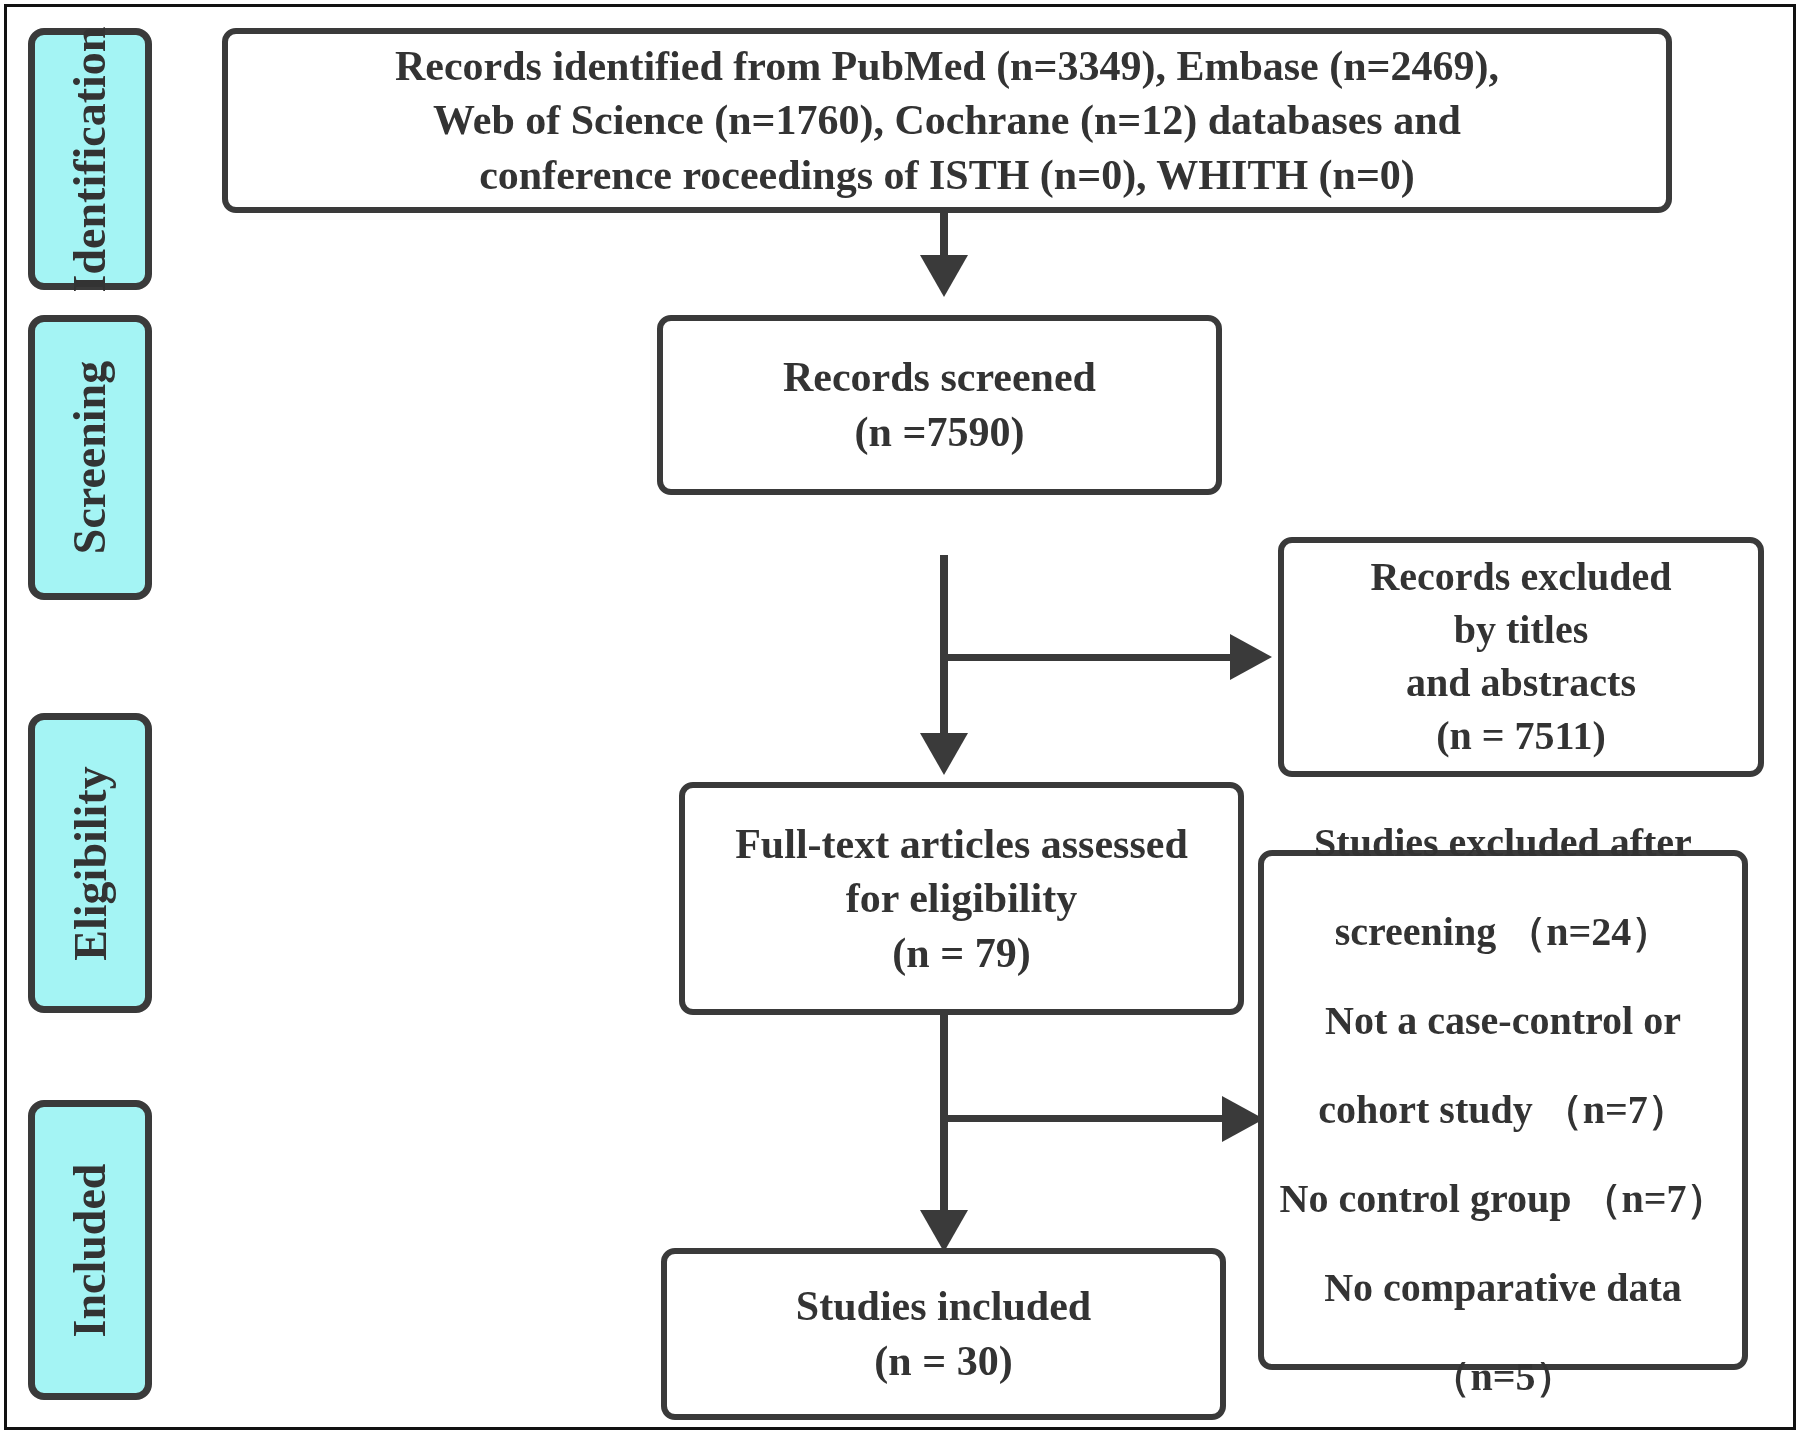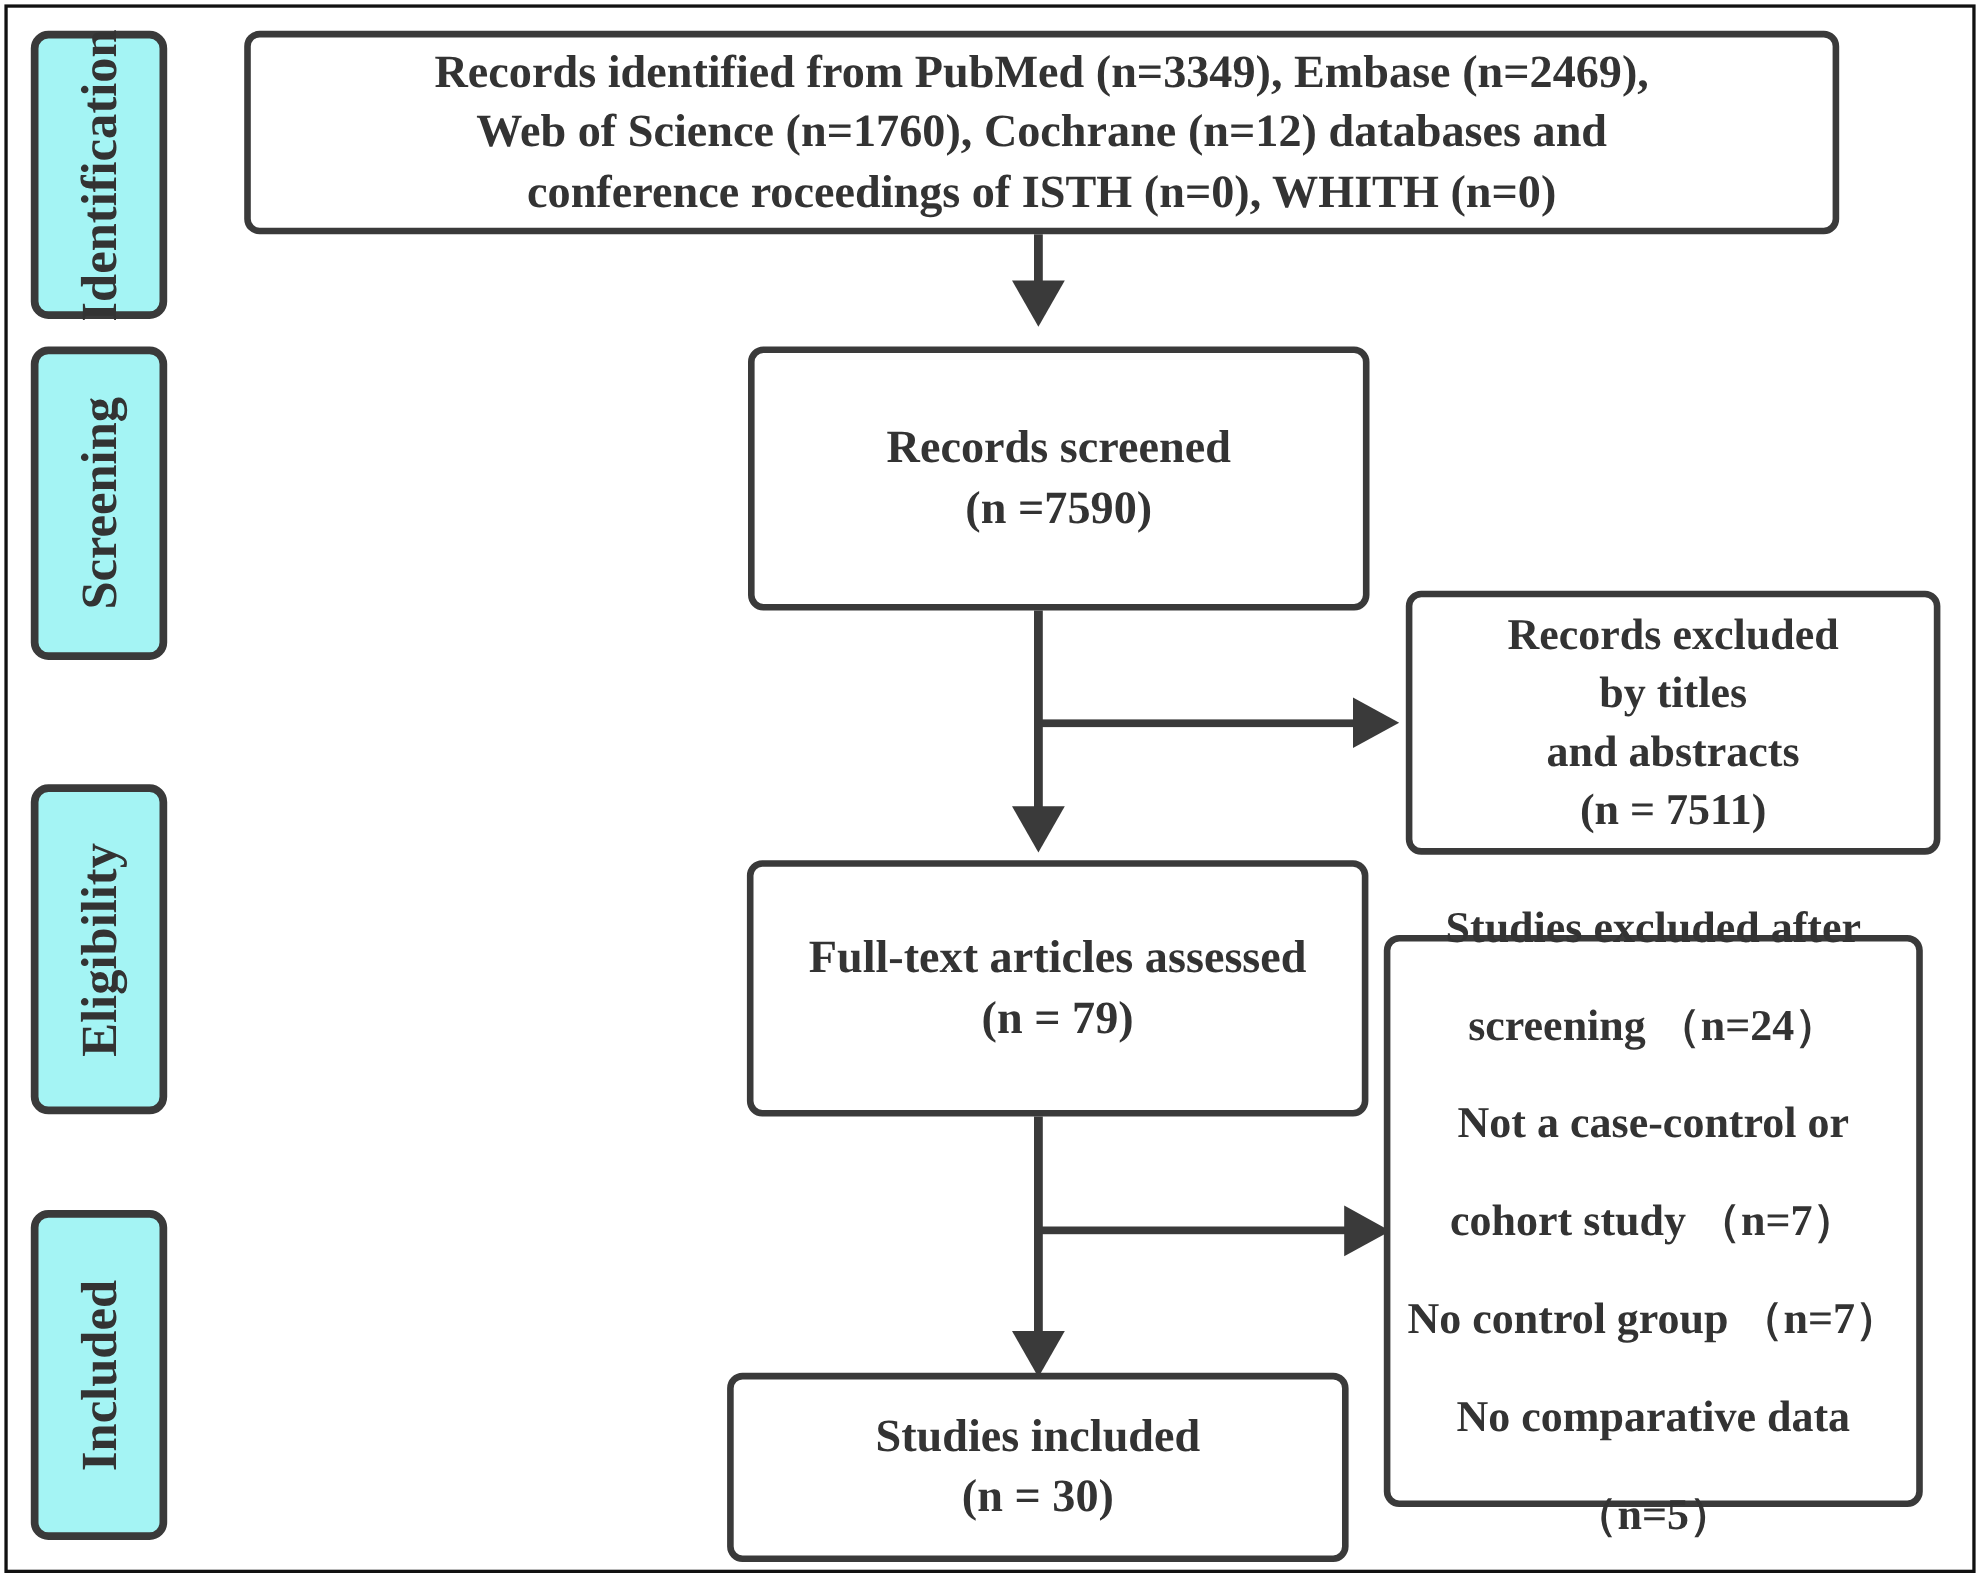--- a/index.html
+++ b/index.html
@@ -121,40 +121,41 @@
 
   <div class="flow-box" id="box-identified" style="left:222px; top:28px; width:1450px; height:185px;">
     <span class="line">Records identified from PubMed (n=3349), Embase (n=2469),</span>
     <span class="line">Web of Science (n=1760), Cochrane (n=12) databases and</span>
     <span class="line">conference roceedings of ISTH (n=0), WHITH (n=0)</span>
   </div>
 
   <div class="conn" style="left:940px; top:213px; width:8px; height:48px;"></div>
   <div class="arrow-down" style="left:920px; top:255px;"></div>
 
-  <div class="flow-box" id="box-screened" style="left:680px; top:315px; width:565px; height:240px;">
+  <div class="flow-box" id="box-screened" style="left:657px; top:315px; width:565px; height:180px;">
     <span class="line">Records screened</span>
     <span class="line">(n =7590)</span>
   </div>
 
   <div class="conn" style="left:940px; top:555px; width:8px; height:190px;"></div>
   <div class="arrow-down" style="left:920px; top:733px;"></div>
 
   <div class="conn" style="left:944px; top:654px; width:300px; height:7px;"></div>
   <div class="arrow-right" style="left:1230px; top:634px;"></div>
 
   <div class="flow-box" id="box-excluded-titles" style="left:1262px; top:537px; width:486px; height:240px;">
     <span class="line">Records excluded</span>
     <span class="line">by titles</span>
     <span class="line">and abstracts</span>
     <span class="line">(n = 7511)</span>
   </div>
 
   <div class="flow-box" id="box-fulltext" style="left:661px; top:782px; width:565px; height:233px;">
     <span class="line">Full-text articles assessed</span>
+    <span class="line">for eligibility</span>
     <span class="line">(n = 79)</span>
   </div>
 
   <div class="conn" style="left:940px; top:1015px; width:8px; height:218px;"></div>
   <div class="arrow-down" style="left:920px; top:1210px;"></div>
 
   <div class="conn" style="left:944px; top:1115px; width:286px; height:7px;"></div>
   <div class="arrow-right" style="left:1222px; top:1096px;"></div>
 
   <div class="flow-box" id="box-excluded-studies" style="left:1258px; top:850px; width:490px; height:520px;gap:37px;">

